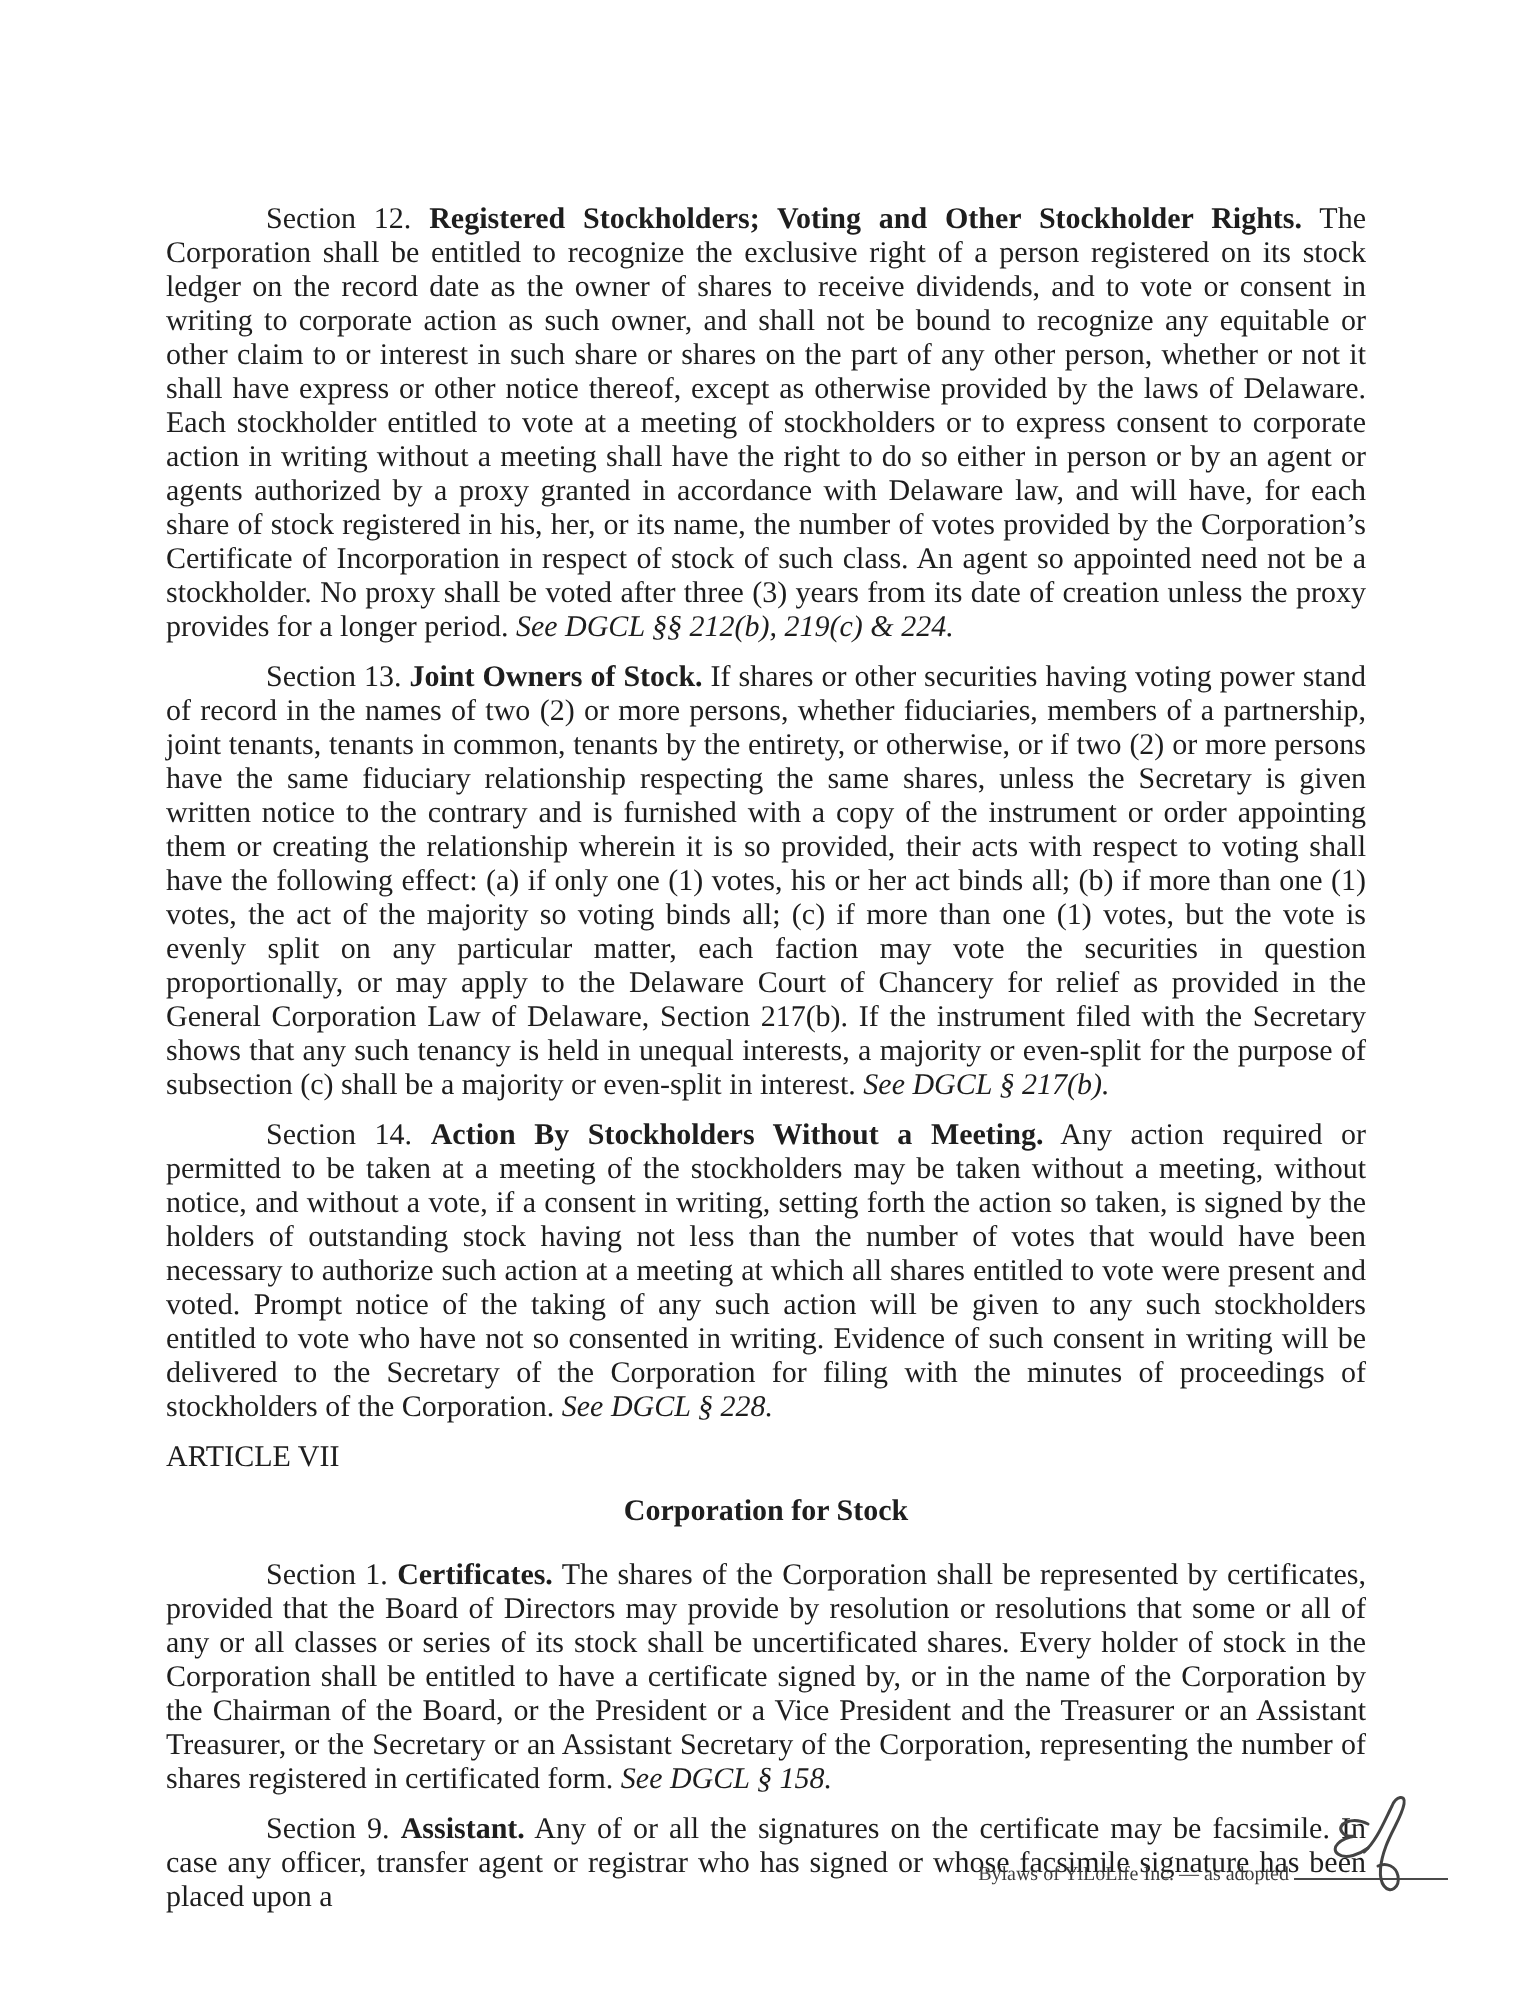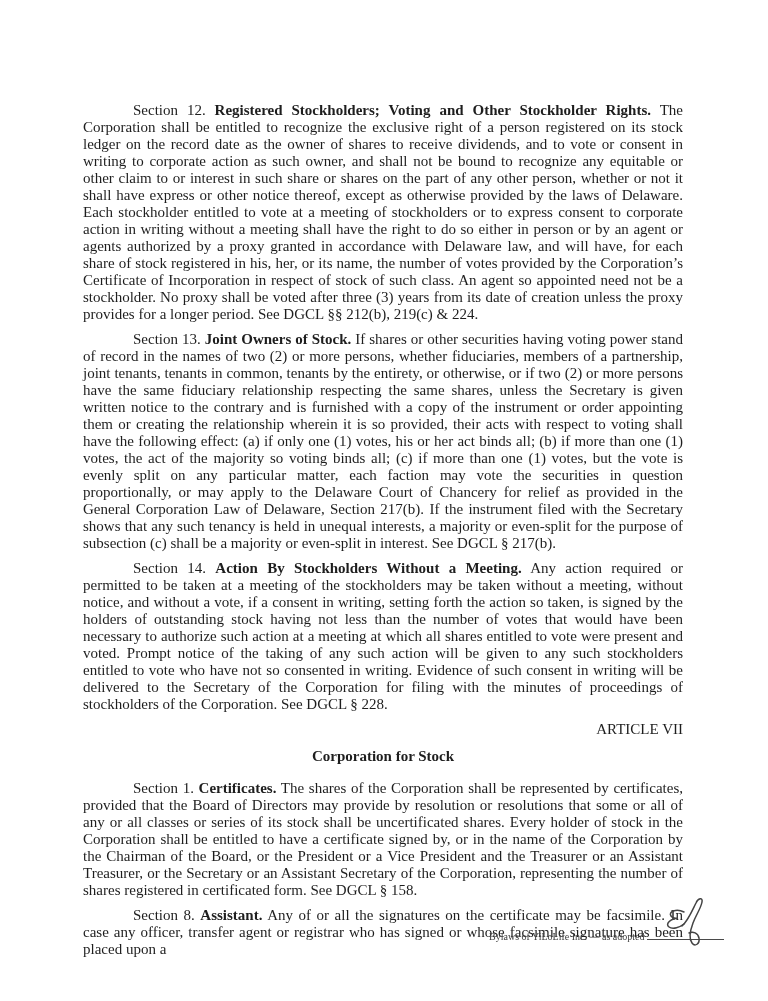--- a/index.html
+++ b/index.html
@@ -23,27 +23,27 @@
     width: 600px;
   }
   .para {
     margin: 0 0 8px 0;
     font-size: 15px;
     line-height: 17px;
     text-align: justify;
     text-indent: 50px;
   }
   .para .sec-title { font-weight: bold; }
-  .para .citation { }
+  .para .citation { font-style: italic; }
   .article-title {
     margin: 8px 0 10px 0;
     font-size: 15px;
     line-height: 17px;
     font-weight: normal;
-    text-align: right;
+    text-align: left;
   }
   .article-subtitle {
     margin: 0 0 15px 0;
     font-size: 15px;
     line-height: 17px;
     font-weight: bold;
     text-align: center;
   }
   .page-number {
     position: absolute;
@@ -100,21 +100,21 @@
 
     <h2 class="article-title">ARTICLE VII</h2>
 
     <h3 class="article-subtitle">Corporation for Stock</h3>
 
     <p class="para">
       <span>Section 1. </span><span class="sec-title">Certificates.</span><span> The shares of the Corporation shall be represented by certificates, provided that the Board of Directors may provide by resolution or resolutions that some or all of any or all classes or series of its stock shall be uncertificated shares. Every holder of stock in the Corporation shall be entitled to have a certificate signed by, or in the name of the Corporation by the Chairman of the Board, or the President or a Vice President and the Treasurer or an Assistant Treasurer, or the Secretary or an Assistant Secretary of the Corporation, representing the number of shares registered in certificated form. </span><span class="citation">See DGCL § 158.</span>
     </p>
 
     <p class="para">
-      <span>Section 8. </span><span class="sec-title">Assistant.</span><span> Any of or all the signatures on the certificate may be facsimile. In case any officer, transfer agent or registrar who has signed or whose facsimile signature has been placed upon a</span>
+      <span>Section 9. </span><span class="sec-title">Assistant.</span><span> Any of or all the signatures on the certificate may be facsimile. In case any officer, transfer agent or registrar who has signed or whose facsimile signature has been placed upon a</span>
     </p>
 
   </div>
 
 
   <div class="footer-note">
     <span>Bylaws of YiLoLife Inc. — as adopted</span>
     <span class="sig-line"></span>
   </div>
 

